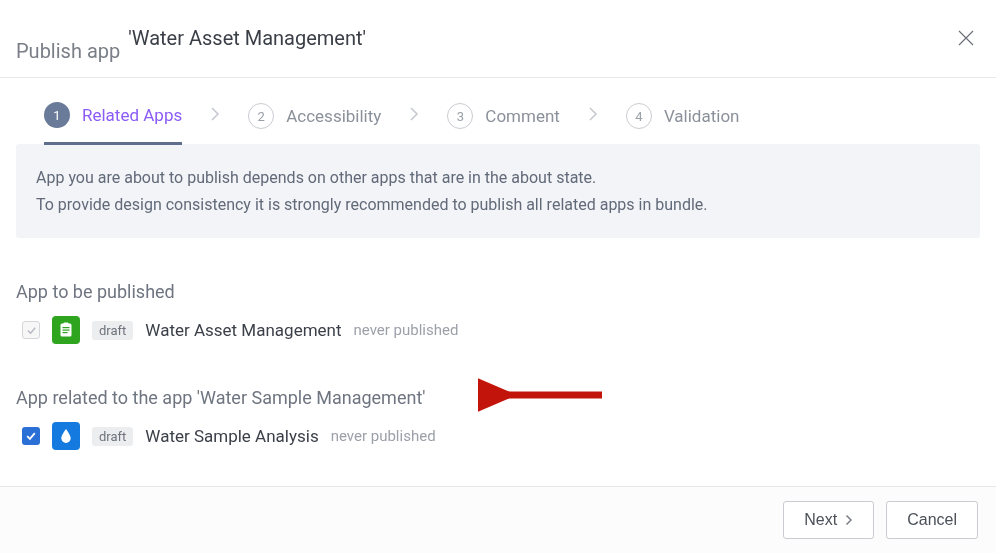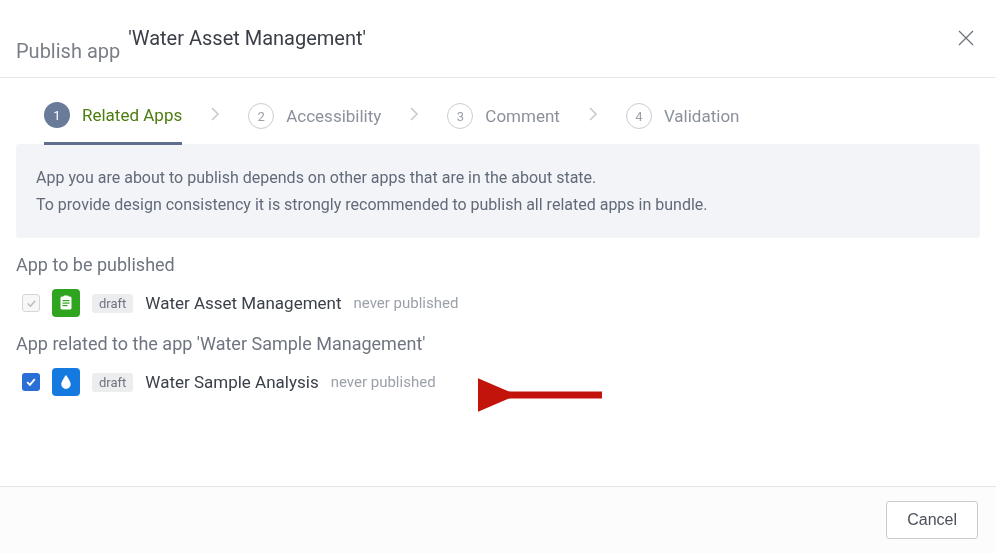--- a/index.html
+++ b/index.html
@@ -74,21 +74,21 @@
       background: #6a7a99;
       color: #fff;
     }
     .step-inactive .step-circle {
       border: 1px solid #c9ccd1;
       color: #9aa0a8;
     }
     .step-label {
       font-size: 17px;
     }
-    .step-active .step-label { color: #4d7c0f; }
+    .step-active .step-label { color: #8b5cf6; }
     .step-inactive .step-label { color: #8b919a; }
     .step-active {
       border-bottom: 3px solid #5f6e8c;
       margin-bottom: -1px;
     }
     .step-chevron {
       color: #c4c8cf;
       padding: 0 20px 14px 20px;
     }
     .step-chevron svg { width: 10px; height: 16px; }
@@ -97,21 +97,21 @@
       border-radius: 3px;
       padding: 20px 20px;
       margin-top: 0;
       color: #626a79;
       font-size: 16px;
       line-height: 1.7;
     }
     .section-heading {
       color: #6f7580;
       font-size: 18px;
-      margin-top: 16px;
+      margin-top: 43px;
       margin-bottom: 14px;
     }
     .app-row {
       display: flex;
       align-items: center;
       gap: 12px;
       padding: 0 6px;
     }
     .checkbox {
       width: 18px;
@@ -275,20 +275,26 @@
       </div>
       <span class="draft-badge">draft</span>
       <span class="app-name">Water Sample Analysis</span>
       <span class="publish-status">never published</span>
     </div>
 
   </div>
 
   <div class="footer">
     <button class="btn">
+      <span>Next</span>
+      <svg viewBox="0 0 8 12">
+          <path d="M1.5 1.5 L6 6 L1.5 10.5" stroke="#7a7f87" stroke-width="1.5" fill="none"></path>
+        </svg>
+    </button>
+    <button class="btn">
       <span>Cancel</span>
     </button>
   </div>
 
 </div>
 
 <svg class="arrow-annotation" width="130" height="34">
   <defs>
     <marker id="ah" markerWidth="14" markerHeight="14" refX="3" refY="7" orient="auto">
       <path d="M14 1 L0 7 L14 13 Z" fill="#c3140b"></path>

